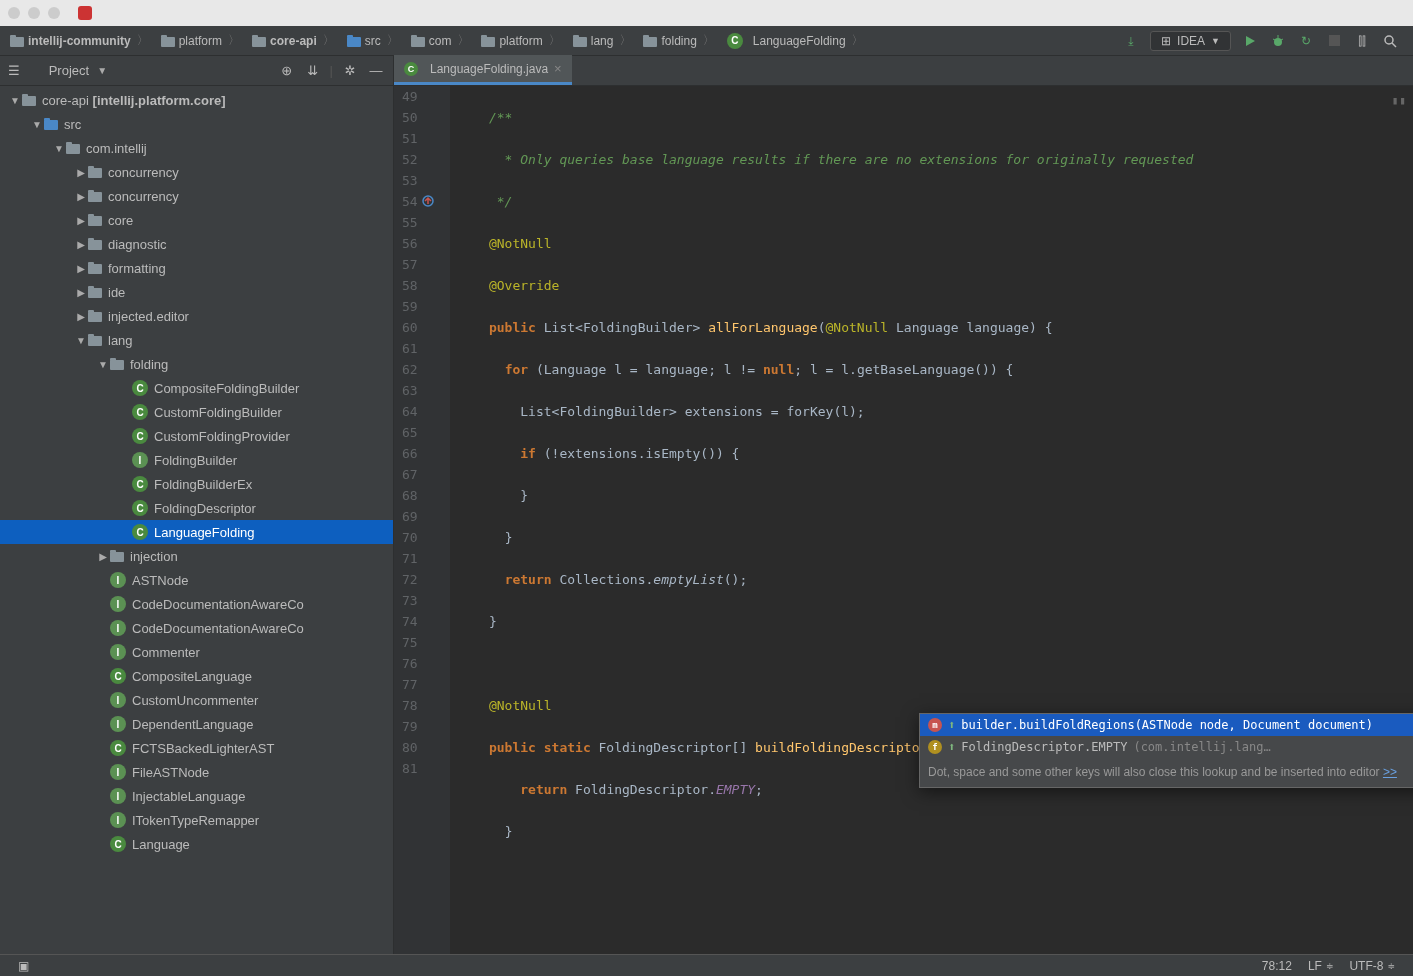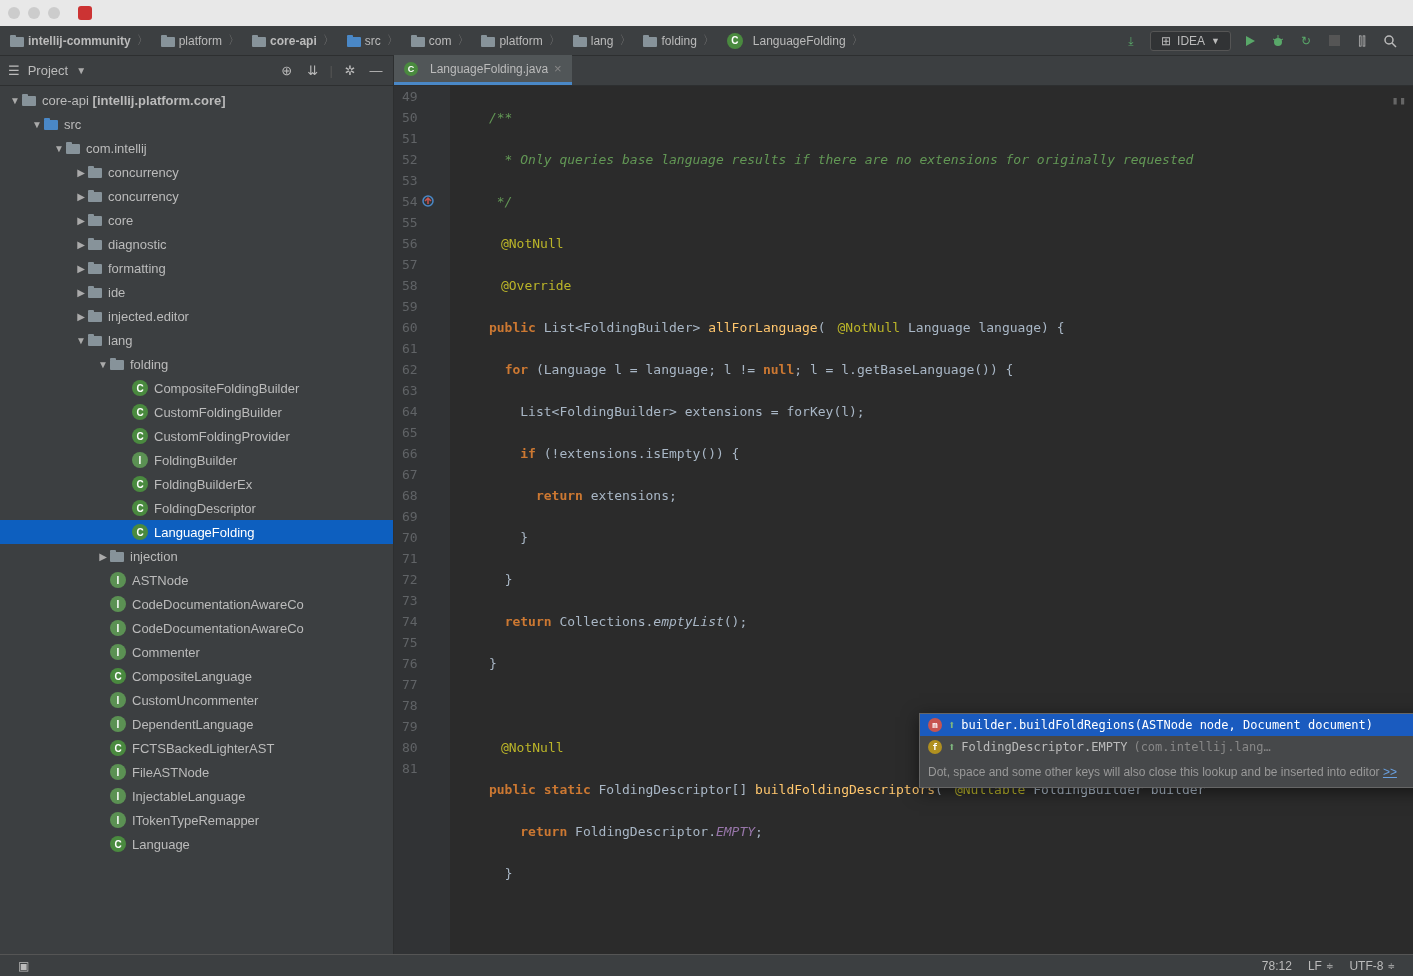--- a/index.html
+++ b/index.html
@@ -35,42 +35,42 @@
   .nav-bar{height:30px;background:var(--bg);border-bottom:1px solid #2d2f30;display:flex;align-items:center;padding:0 6px;gap:2px;font-size:12px;}
   .crumb{display:flex;align-items:center;gap:4px;color:var(--text);padding:2px 4px;white-space:nowrap;}
   .crumb .sep{color:#777;margin:0 2px;}
   .nav-spacer{flex:1;}
   .nav-right{display:flex;align-items:center;gap:10px;padding-right:8px;}
   .run-config{background:var(--bg-darker);border:1px solid #555;border-radius:3px;padding:2px 10px;display:flex;align-items:center;gap:6px;}
   .icon-btn{width:18px;height:18px;display:inline-flex;align-items:center;justify-content:center;color:var(--text);}
   .main{display:flex;height:calc(100% - 26px - 30px - 22px);}
   .sidebar{width:394px;background:var(--bg);display:flex;flex-direction:column;border-right:1px solid #2d2f30;}
   .tool-header{height:30px;display:flex;align-items:center;padding:0 8px;gap:8px;border-bottom:1px solid #2d2f30;}
-  .tool-header .title{font-weight:500;}
+  .tool-header .title{font-weight:500;margin-left:21px;}
   .tool-header .dd{color:#aaa;font-size:10px;}
   .tool-header-spacer{flex:1;}
   .tree{flex:1;overflow:auto;font-size:13px;padding-top:2px;}
   .tree-item{display:flex;align-items:center;height:24px;padding-right:6px;white-space:nowrap;}
   .tree-item.selected{background:var(--selection);color:#fff;}
   .twisty{width:14px;display:inline-flex;justify-content:center;color:#aaa;font-size:10px;}
   .t-icon{width:16px;height:16px;margin-right:6px;display:inline-flex;align-items:center;justify-content:center;border-radius:8px;font-size:10px;font-weight:bold;color:#fff;}
   .t-class{background:#4a8a3f;}
   .t-interface{background:#5b9153;}
   .editor-area{flex:1;display:flex;flex-direction:column;background:var(--bg-dark);min-width:0;}
   .tabs{height:30px;display:flex;align-items:flex-end;background:var(--bg);border-bottom:1px solid #2d2f30;}
   .tab{height:30px;display:flex;align-items:center;gap:6px;padding:0 10px;background:var(--tab-active);border-bottom:3px solid #4a88c7;color:var(--text);font-size:12px;}
   .tab-close{color:#888;font-size:13px;}
   .editor{flex:1;display:flex;font-family:"Menlo","Consolas",monospace;font-size:13px;line-height:21px;overflow:hidden;position:relative;}
   .gutter{background:var(--gutter-bg);color:var(--line-num);text-align:right;padding:0 18px 0 8px;user-select:none;position:relative;}
   .gutter .ln{height:21px;}
   .fold-col{width:14px;background:var(--gutter-bg);position:relative;}
   .code{flex:1;padding-left:8px;color:var(--var);white-space:pre;overflow:hidden;}
   .code .row{height:21px;}
   .kw{color:var(--blue-kw);font-weight:bold;}
-  .anno{color:var(--anno);margin-left:12px;}
+  .anno{color:var(--anno);}
   .mname{color:var(--method);}
   .doc{color:var(--doc);font-style:italic;}
   .field{color:var(--purple);font-style:italic;}
   .param{color:var(--var);}
   .ital{font-style:italic;}
   .completion-popup{position:absolute;left:525px;top:627px;background:#46484a;border:1px solid #666;font-family:"Menlo",monospace;font-size:12px;box-shadow:0 4px 16px rgba(0,0,0,.5);min-width:650px;}
   .comp-row{display:flex;align-items:center;height:22px;padding:0 8px;gap:6px;}
   .comp-row.sel{background:#1a5bbf;color:#fff;}
   .comp-row .lhs{flex:1;display:flex;align-items:center;gap:6px;}
   .comp-hint{padding:4px 8px;color:#999;font-family:Arial;font-size:12px;}
@@ -460,21 +460,20 @@
       <div class="code">
 <div class="row">    <span class="doc">/**</span></div>
 <div class="row">    <span class="doc"> <span> * Only queries base language results if there are no extensions for originally requested</span></span></div>
 <div class="row">    <span class="doc"> */</span></div>
 <div class="row">    <span class="anno">@NotNull</span></div>
 <div class="row">    <span class="anno">@Override</span></div>
 <div class="row">    <span class="kw">public</span><span> List&lt;FoldingBuilder&gt; </span><span class="mname">allForLanguage</span><span>(</span><span class="anno">@NotNull</span><span> Language </span><span class="param">language</span><span>) {</span></div>
 <div class="row">      <span class="kw">for </span><span>(Language </span><span class="param">l</span><span> = </span><span class="param">language</span><span>; </span><span class="param">l</span><span> != </span><span class="kw">null</span><span>; </span><span class="param">l</span><span> = </span><span class="param">l</span><span>.getBaseLanguage()) {</span></div>
 <div class="row">        <span>List&lt;FoldingBuilder&gt; </span><span class="param">extensions</span><span> = forKey(</span><span class="param">l</span><span>);</span></div>
 <div class="row">        <span class="kw">if </span><span>(!</span><span class="param">extensions</span><span>.isEmpty()) {</span></div>
-<div class="row">          <span class="kw">return </span><span class="param">extensions</span><span>;</span></div>
 <div class="row">        <span>}</span></div>
 <div class="row">      <span>}</span></div>
 <div class="row">      <span class="kw">return </span><span>Collections.</span><span class="ital">emptyList</span><span>();</span></div>
 <div class="row">    <span>}</span></div>
 <div class="row"></div>
 <div class="row">    <span class="anno">@NotNull</span></div>
 <div class="row">    <span class="kw">public static </span><span>FoldingDescriptor[] </span><span class="mname">buildFoldingDescriptors</span><span>(</span><span class="anno">@Nullable</span><span> FoldingBuilder </span><span class="param">builder</span></div>
 <div class="row">        <span class="kw">return </span><span>FoldingDescriptor.</span><span class="field">EMPTY</span><span>;</span></div>
 <div class="row">      <span>}</span></div>
 <div class="row"></div>

